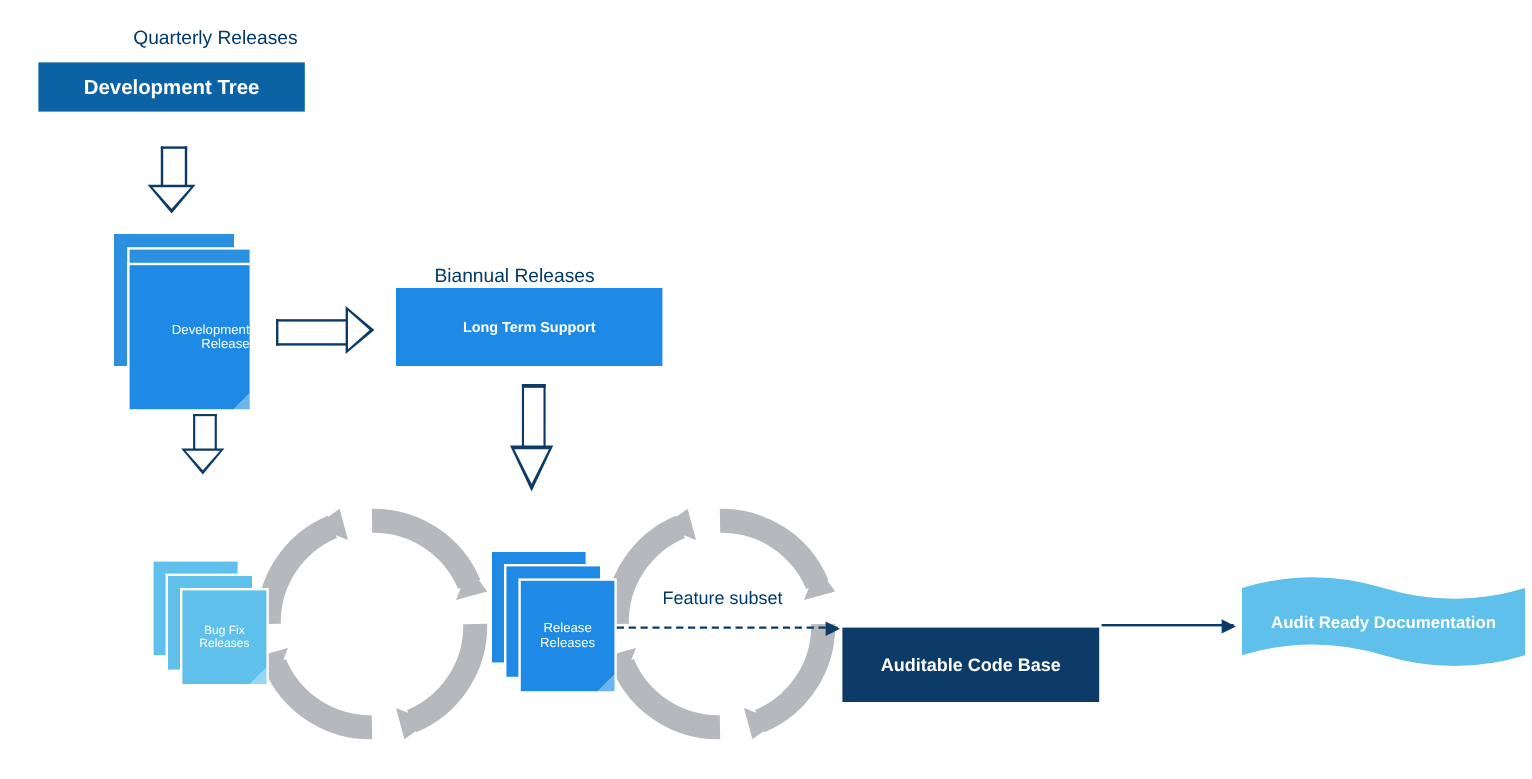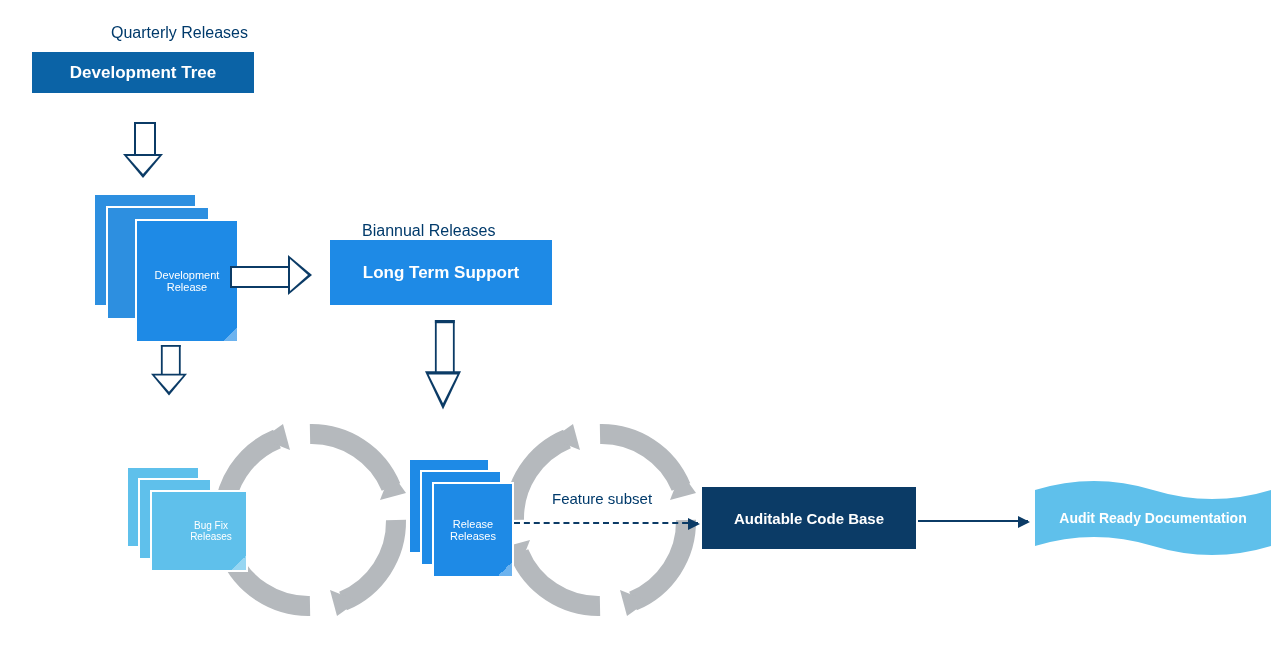--- a/index.html
+++ b/index.html
@@ -26,21 +26,21 @@
     position: absolute;
     display: flex;
     align-items: center;
     justify-content: center;
     color: #ffffff;
     font-weight: 600;
     text-align: center;
   }
   .box-dark   { background: #0b63a6; }
   .box-mid    { background: #1e8ae6; }
-  .box-navy   { background: #0b3b66; }
+  .box-navy   { background: #0b3b66; margin-top: 36px; }
   .card {
     position: absolute;
     color: #ffffff;
     font-size: 11px;
     display: flex;
     align-items: center;
     justify-content: center;
     text-align: center;
     box-shadow: 0 0 0 2px #ffffff;
   }
@@ -173,31 +173,31 @@
     <div class="shaft"></div>
       <div class="head"></div>
   </div>
 
   <div class="card card-mid" style="left:95px;  top:195px; width:100px; height:110px;">
       <div class="fold"></div>
     </div>
   <div class="card card-mid" style="left:108px; top:208px; width:100px; height:110px;">
       <div class="fold"></div>
     </div>
-  <div class="card card-blue" style="left:137px; top:221px; width:100px; height:120px;">
+  <div class="card card-blue" style="left:108px; top:221px; width:100px; height:120px;text-align:right;">
       <span>Development Release</span>
       <div class="fold"></div>
     </div>
 
   <div class="harrow" style="left:230px; top:255px;">
     <div class="shaft"></div>
       <div class="head"></div>
   </div>
 
-  <div class="box box-mid" style="left:330px; top:240px; width:222px; height:65px; font-size:17px;">Long Term Support</div>
+  <div class="box box-mid" style="left:330px; top:240px; width:222px; height:65px; font-size:12px;">Long Term Support</div>
 
   <div class="varrow" style="left:149px; top:342px; transform:scale(0.9);">
     <div class="shaft"></div>
       <div class="head"></div>
   </div>
 
   <div class="varrow" style="left:423px; top:320px; transform:scaleY(1.6) scaleX(0.9); transform-origin:top;">
     <div class="shaft"></div>
       <div class="head"></div>
   </div>
@@ -246,21 +246,21 @@
       </g>
     </svg>
   </div>
 
   <div class="card card-light" style="left:128px; top:468px; width:70px; height:78px; font-size:9px;">
       <div class="fold"></div>
     </div>
   <div class="card card-light" style="left:140px; top:480px; width:70px; height:78px; font-size:9px;">
       <div class="fold"></div>
     </div>
-  <div class="card card-light" style="left:152px; top:492px; width:70px; height:78px; font-size:10px;padding-left:24px;">
+  <div class="card card-light" style="left:152px; top:492px; width:70px; height:78px; font-size:10px;">
       <span>Bug Fix Releases</span>
       <div class="fold"></div>
     </div>
 
   <div class="card card-blue" style="left:410px; top:460px; width:78px; height:92px; font-size:9px;">
       <div class="fold"></div>
     </div>
   <div class="card card-blue" style="left:422px; top:472px; width:78px; height:92px; font-size:9px;">
       <div class="fold"></div>
     </div>

